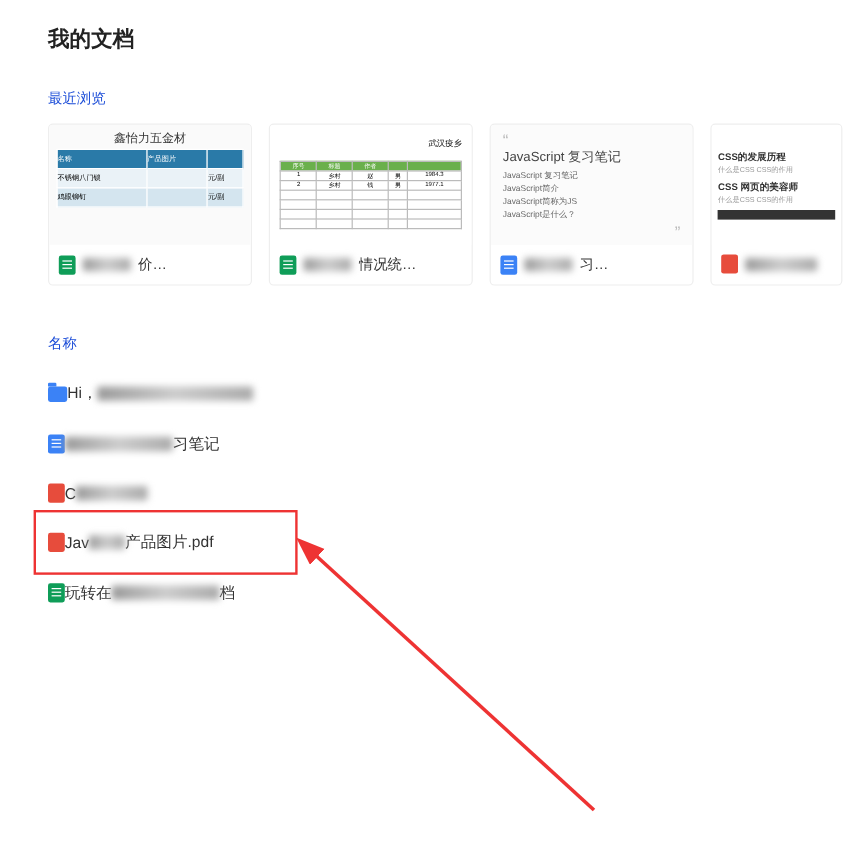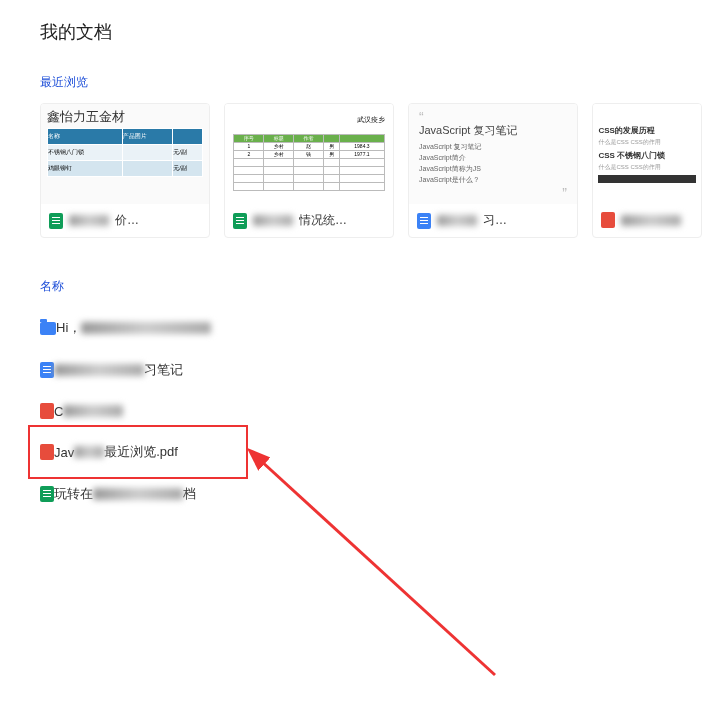--- a/index.html
+++ b/index.html
@@ -1,27 +1,27 @@
 <!DOCTYPE html>
 <html><head>
 <meta charset="utf-8">
 <style>
 *{margin:0;padding:0;box-sizing:border-box}
 body{font-family:-apple-system,"PingFang SC","Microsoft YaHei",sans-serif;background:#fff;width:703px;height:703px;padding:20px 40px;position:relative;overflow:hidden}
-.page-title{font-size:18px;font-weight:400;color:#222;margin-bottom:30px}
+.page-title{font-size:18px;font-weight:700;color:#222;margin-bottom:30px}
 .section-label{font-size:12px;color:#1d4ed8;margin-bottom:12px}
 .recent-row{display:flex;gap:14px;margin-bottom:40px}
 .card{width:170px;border:1px solid #eee;border-radius:4px;overflow:hidden;cursor:pointer;flex-shrink:0}
 .card.partial{width:110px}
 .thumb{height:100px;background:#fafafa;position:relative;overflow:hidden;display:flex;align-items:center;justify-content:center}
 .thumb.wuhan{background:#fff}
 .thumb.js{background:#fbfbfb;flex-direction:column;align-items:flex-start;padding:8px 10px}
 .thumb.css{background:#fff}
 .pres{width:100%;height:100%}
-.pres-title{text-align:left;font-size:13px;padding:4px 6px 2px;color:#333}
+.pres-title{text-align:center;font-size:10px;padding:4px 6px 2px;color:#333}
 .pres-tbl{margin:0 6px;border-collapse:collapse;width:calc(100% - 12px)}
 .pres-tbl td{height:16px;font-size:6px;border:1px solid #fff}
 .pres-tbl tr:first-child td{background:#2a7aa8;color:#fff}
 .pres-tbl tr:nth-child(2) td{background:#eaf2f7}
 .pres-tbl tr:nth-child(3) td{background:#d4e5ef}
 .sheet-tbl{border-collapse:collapse;width:90%;margin:6px auto}
 .sheet-tbl td{border:1px solid #bbb;height:8px;font-size:5px;text-align:center}
 .sheet-tbl tr:first-child td{background:#6ab04c;color:#fff}
 .sheet-hdr{display:flex;justify-content:space-between;font-size:7px;padding:3px 8px}
 .js .q{font-size:14px;color:#bbb;margin-bottom:-2px}
@@ -171,21 +171,21 @@
       <span class="blur"></span>
         <span class="txt">习…</span>
     </div>
   </div>
 
   <div class="card partial">
     <div class="thumb css">
       <div class="css-box">
         <div class="css-h">CSS的发展历程</div>
         <div class="css-p">什么是CSS CSS的作用</div>
-        <div class="css-h">CSS 不锈钢八门锁</div>
+        <div class="css-h">CSS 网页的美容师</div>
         <div class="css-p">什么是CSS CSS的作用</div>
         <div style="height:8px;background:#333;margin-top:4px"></div>
       </div>
     </div>
     <div class="card-label">
       <span class="ficon pdf"></span>
       <span class="blur" style="width:60px"></span>
     </div>
   </div>
 </div>
@@ -205,21 +205,21 @@
   </div>
   <div class="row">
     <span class="ficon pdf"></span>
     <span>C</span>
       <span class="blur" style="width:60px"></span>
   </div>
   <div class="row">
     <span class="ficon pdf"></span>
     <span>Jav</span>
       <span class="blur" style="width:30px"></span>
-      <span>最近浏览.pdf</span>
+      <span>产品图片.pdf</span>
   </div>
   <div class="row">
     <span class="ficon sheet"></span>
     <span>玩转在</span>
       <span class="blur" style="width:90px"></span>
       <span>档</span>
   </div>
 </div>
 
 <div class="highlight" style="left:28px;top:425px;width:220px;height:54px"></div>

